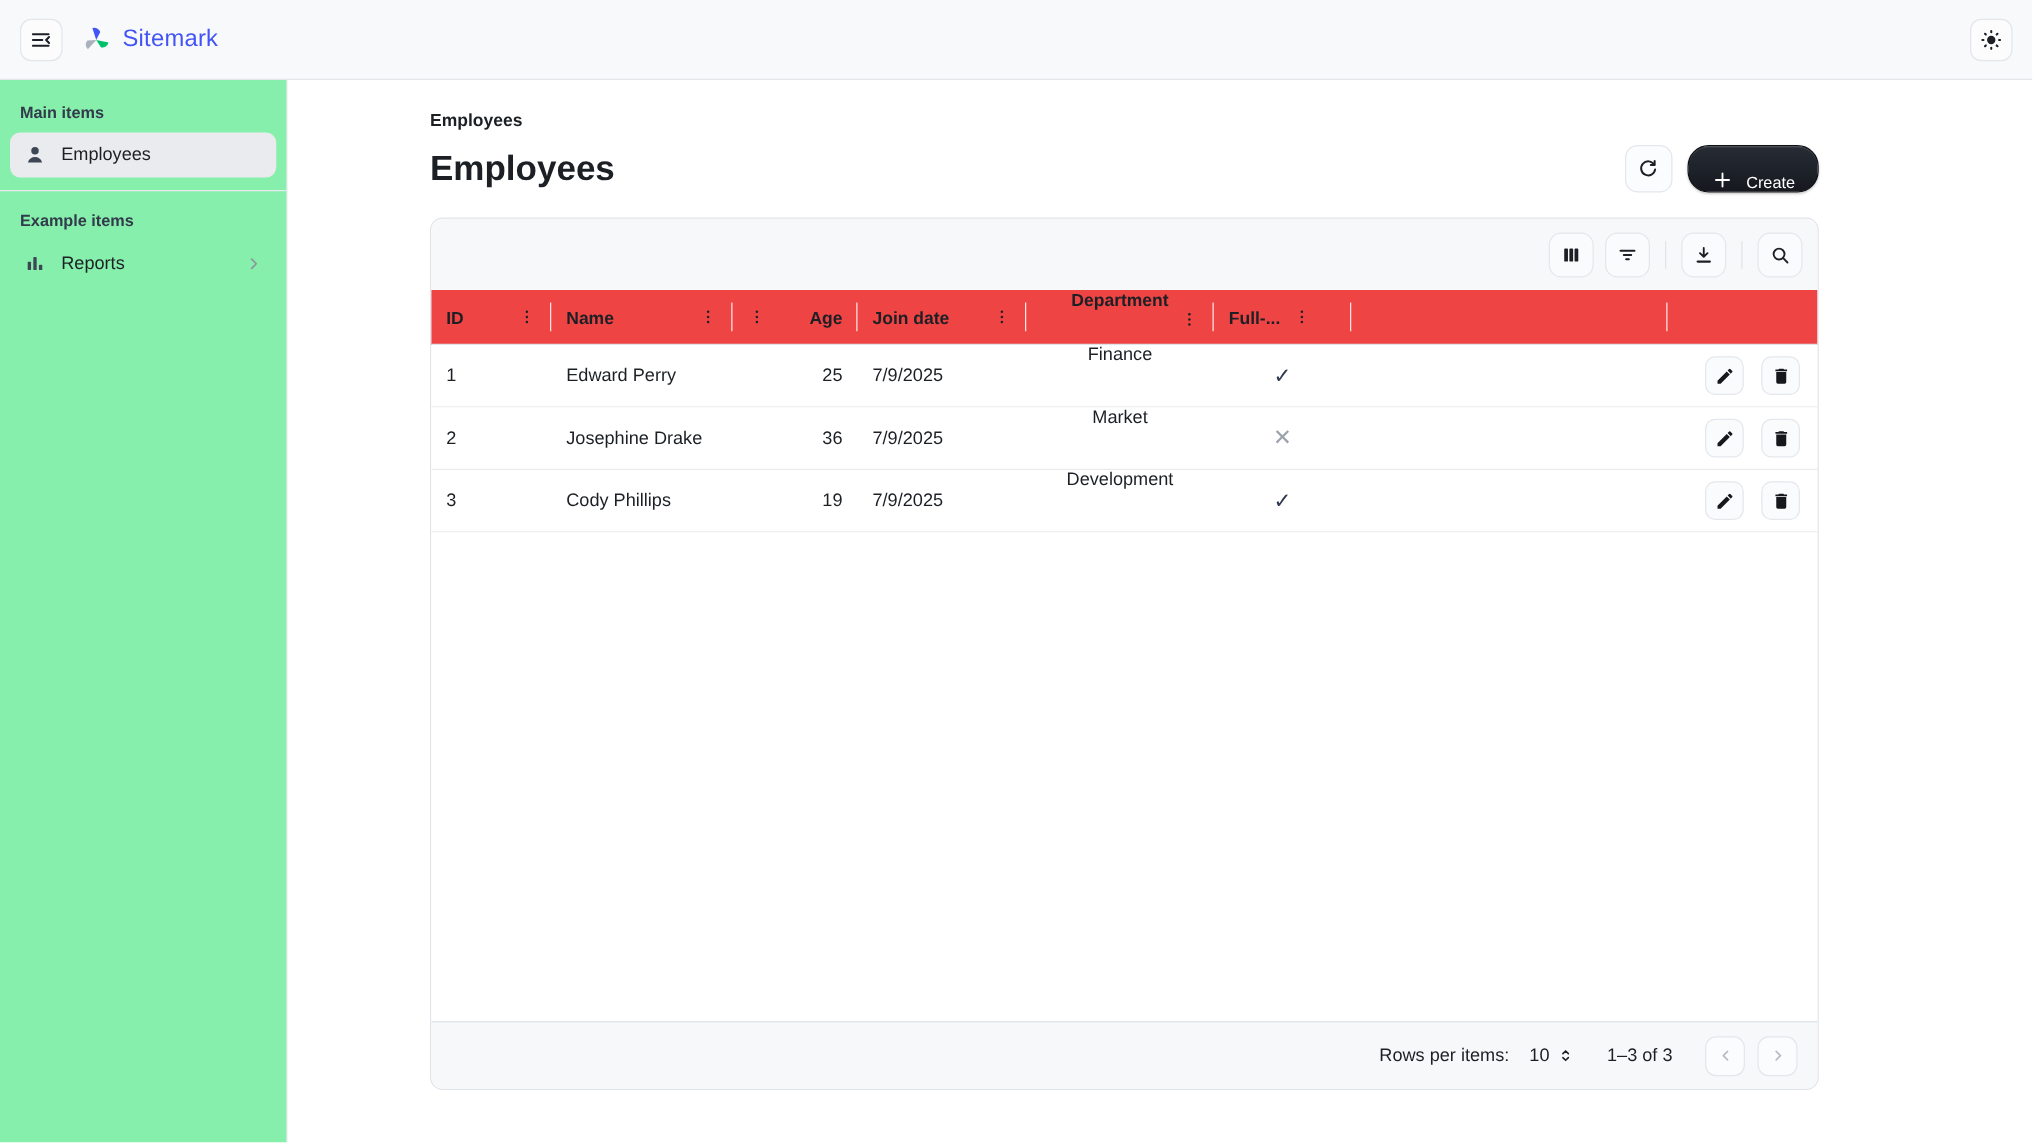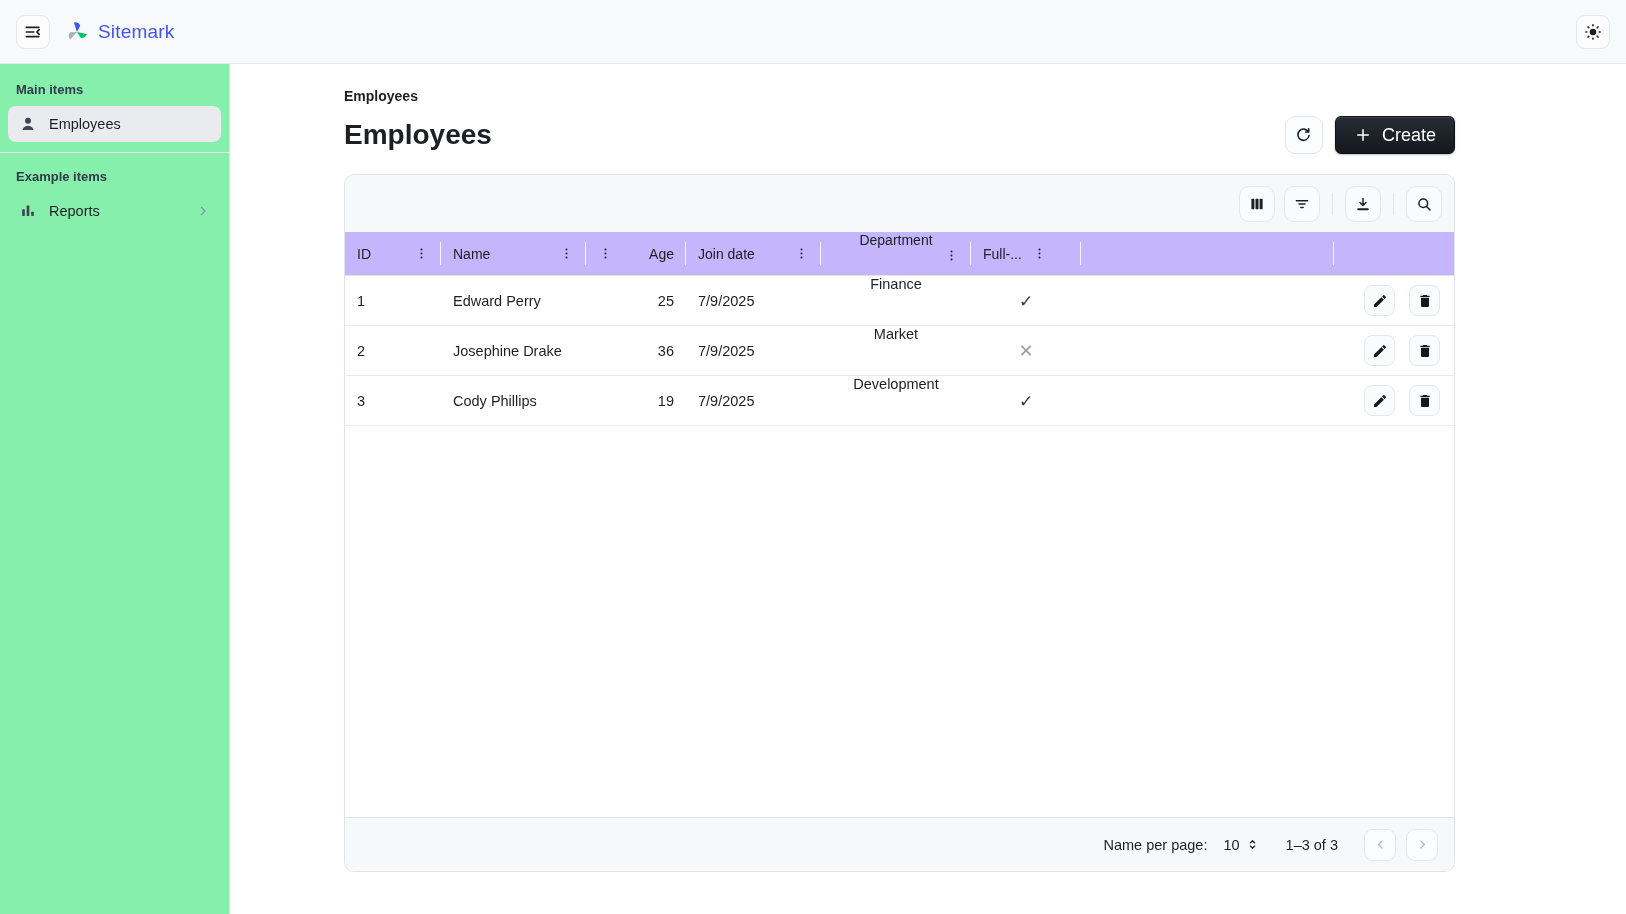--- a/index.html
+++ b/index.html
@@ -63,24 +63,24 @@
   .title-row { margin-top: 12px; display: flex; align-items: center; justify-content: space-between; }
   .page-title { font-size: 28px; font-weight: 700; }
   .title-actions { display: flex; align-items: center; gap: 12px; }
   .refresh-btn {
     width: 38px; height: 38px; border-radius: 10px;
     border: 1px solid #E3E6EB; background: #FBFCFD;
     display: grid; place-items: center; color: #1C2025; cursor: pointer;
   }
   .create-btn {
     height: 38px; padding: 0 18px;
-    border-radius: 6px; border: 1px solid #0E1116;
+    border-radius: 17px; border: 1px solid #0E1116;
     background: linear-gradient(#272C35, #15181E);
-    color: #fff; font-size: 18px; font-family: inherit;
-    display: flex; align-items: center; gap: 10px; cursor: pointer;
+    color: #fff; font-size: 13px; font-family: inherit;
+    display: flex; align-items: flex-end; gap: 10px; cursor: pointer;
     box-shadow: inset 0 1px 0 rgba(255,255,255,.12), 0 1px 2px rgba(0,0,0,.25);
   }
 
   
   .grid {
     margin-top: 20px; height: 698px;
     border: 1px solid #E0E3E8; border-radius: 10px;
     background: #fff; overflow: hidden;
     display: flex; flex-direction: column;
   }
@@ -90,24 +90,24 @@
     padding: 0 12px; gap: 9px;
   }
   .tb-btn {
     width: 36px; height: 36px; border-radius: 10px;
     border: 1px solid #E4E7EB; background: #FAFBFC;
     display: grid; place-items: center; color: #1C2025; cursor: pointer;
   }
   .tb-divider { width: 1px; height: 22px; background: #E0E3E8; margin: 0 3px; }
 
   .grid-header {
-    height: 44px; flex: 0 0 44px; background: #c4b5fd;
+    height: 44px; flex: 0 0 44px; background: #ef4444;
     border-bottom: 1px solid #E0E3E8;
     display: flex; align-items: stretch;
-    font-size: 14px; font-weight: 400;
+    font-size: 14px; font-weight: 700;
   }
   .hcell {
     display: flex; align-items: center; padding: 0 12px; position: relative;
     cursor: pointer;
   }
   .hcell:not(:last-child)::after {
     content: ""; position: absolute; right: 0; top: 10px; bottom: 10px;
     width: 1px; background: rgba(255,255,255,.85);
   }
   .dots { color: #1C2025; display: grid; place-items: center; cursor: pointer; }
@@ -448,21 +448,21 @@
                     </svg>
                 </span>
               </button>
             </div>
           </div>
 
           <div class="grid-filler"></div>
 
           <div class="grid-footer">
             <div class="rpp">
-              <span>Name per page:</span>
+              <span>Rows per items:</span>
               <button class="rpp-select">
                 <span>10</span>
                 <span>
                   <svg width="15" height="15" viewBox="0 0 24 24" fill="none" stroke="currentColor" stroke-width="2" stroke-linecap="round" stroke-linejoin="round">
                     <path d="M8.5 9.5 12 6l3.5 3.5M8.5 14.5 12 18l3.5-3.5"></path>
                   </svg>
                 </span>
               </button>
             </div>
             <span>1–3 of 3</span>

